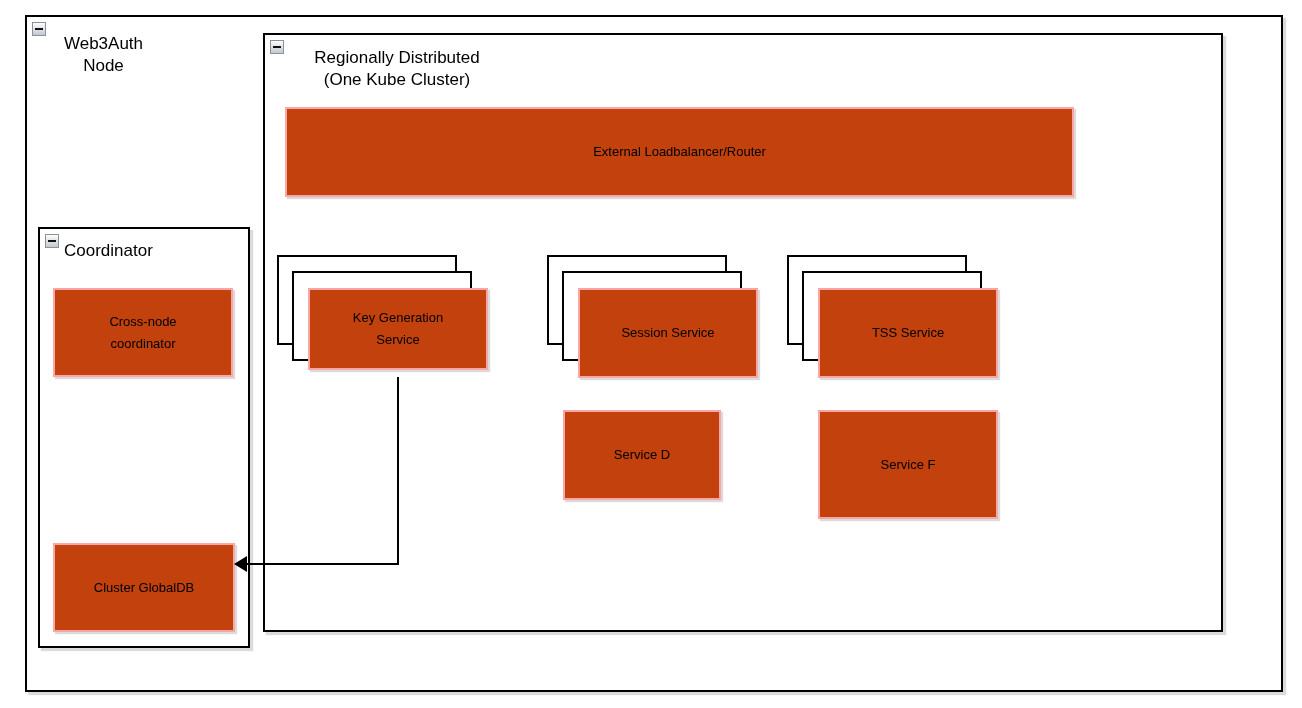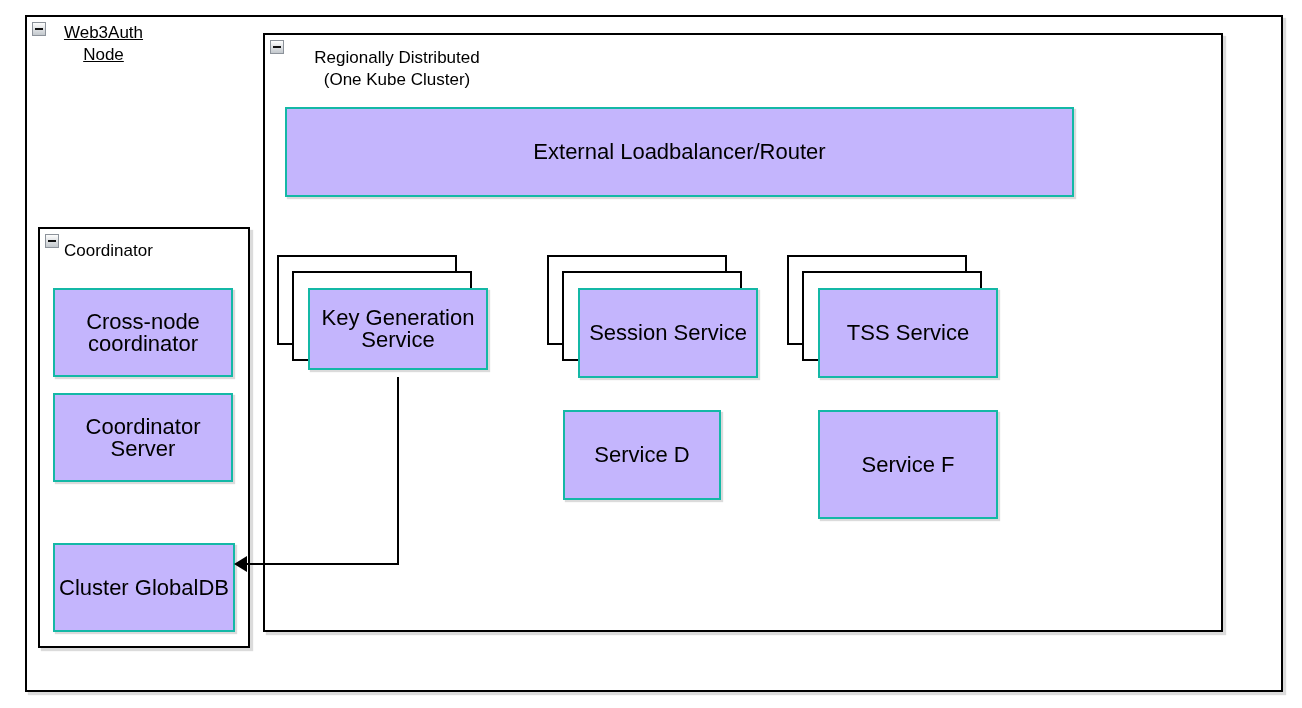--- a/index.html
+++ b/index.html
@@ -14,28 +14,28 @@
     overflow: hidden;
   }
   .ctr {
     position: absolute;
     background: #ffffff;
     border: 2px solid #000000;
     box-shadow: 3px 3px 1px rgba(0,0,0,0.14);
   }
   .box {
     position: absolute;
-    background: #c4b5fd;
-    border: 2px solid #14b8a6;
+    background: #c2410c;
+    border: 2px solid #fca5a5;
     box-shadow: 2px 2px 1px rgba(0,0,0,0.14);
     display: flex;
     align-items: center;
     justify-content: center;
     text-align: center;
-    font-size: 22px;
+    font-size: 13px;
     line-height: 22px;
   }
   .box span { white-space: pre-line; }
   .lbl {
     position: absolute;
     font-size: 17px;
     line-height: 22px;
     white-space: pre-line;
   }
   .lbl.center { text-align: center; }
@@ -72,21 +72,21 @@
 </head>
 <body>
 
 <div id="canvas">
 
   <div class="ctr" style="left:25px; top:15px; width:1258px; height:677px;">
     <div class="collapse">
       <span class="minus-bar"></span>
     </div>
   </div>
-  <div class="lbl center" style="left:46px; top:22px; width:115px;text-decoration:underline;">Web3Auth
+  <div class="lbl center" style="left:46px; top:33px; width:115px;">Web3Auth
 Node</div>
 
   <div class="ctr" style="left:263px; top:33px; width:960px; height:599px;">
     <div class="collapse">
       <span class="minus-bar"></span>
     </div>
   </div>
   <div class="lbl center" style="left:283px; top:47px; width:172px;margin-left:28px;">Regionally Distributed
 (One Kube Cluster)</div>
 
@@ -124,23 +124,20 @@
     <div class="collapse">
       <span class="minus-bar"></span>
     </div>
   </div>
   <div class="lbl" style="left:64px; top:240px; white-space:nowrap;">Coordinator</div>
 
   <div class="box" style="left:53px; top:288px; width:180px; height:89px;text-align:center;">
     <span>Cross-node
 coordinator</span>
   </div>
-  <div class="box" style="left:53px; top:393px; width:180px; height:89px;">
-    <span>Coordinator Server</span>
-  </div>
   <div class="box" style="left:53px; top:543px; width:182px; height:89px;">
     <span>Cluster GlobalDB</span>
   </div>
 
   <div class="arrow-seg" style="left:397px; top:377px; width:2px; height:188px;"></div>
   <div class="arrow-seg" style="left:247px; top:563px; width:152px; height:2px;"></div>
   <div class="arrow-head" style="left:234px; top:556px;"></div>
 
 </div>
 

